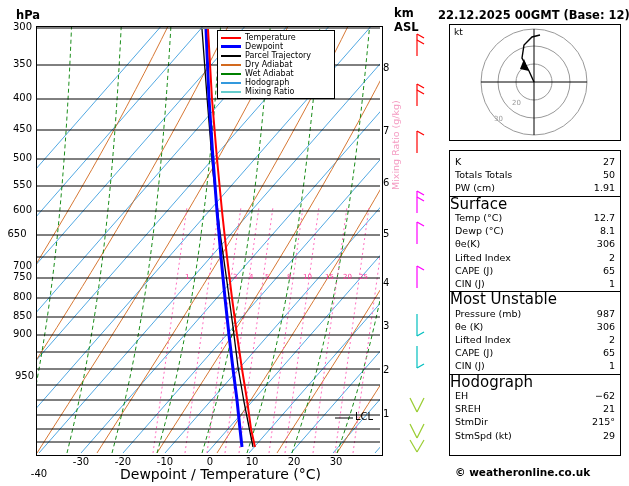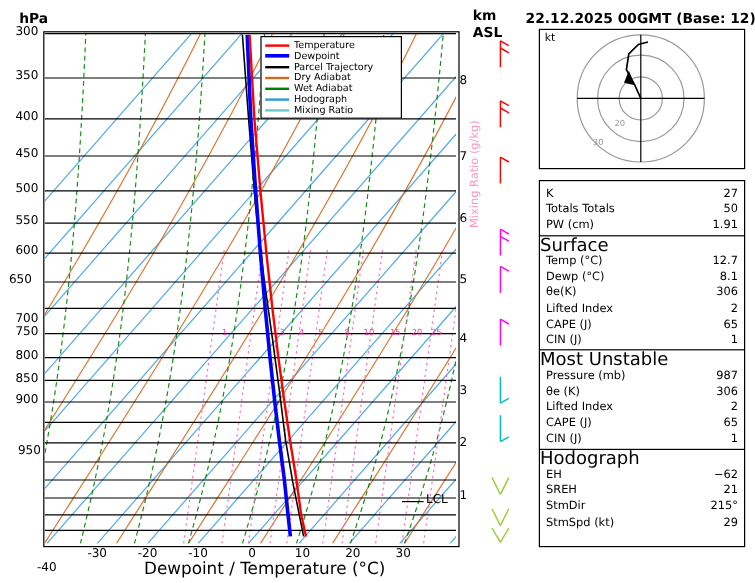--- a/index.html
+++ b/index.html
@@ -48,20 +48,21 @@
 <div id="root">
 
 <div class="abs ttl" id="hpa">hPa</div>
 <div class="abs ttl" id="kmlab">
   <div>km</div>
   <div>ASL</div>
 </div>
 <div class="abs ttl" id="dateline">22.12.2025 00GMT (Base: 12)</div>
 <div class="abs" id="xtitle">Dewpoint / Temperature (°C)</div>
 <div id="mixlabel">Mixing Ratio (g/kg)</div>
+<div class="abs" id="credit">© weatheronline.co.uk</div>
 
 <div class="abs" id="skew">
   <svg id="skewsvg" width="343" height="426" viewBox="0 0 343 426">
     <defs>
       <clipPath id="cp">
             <rect x="0" y="0" width="343" height="426"></rect>
           </clipPath>
     </defs>
     <g clip-path="url(#cp)">
 

